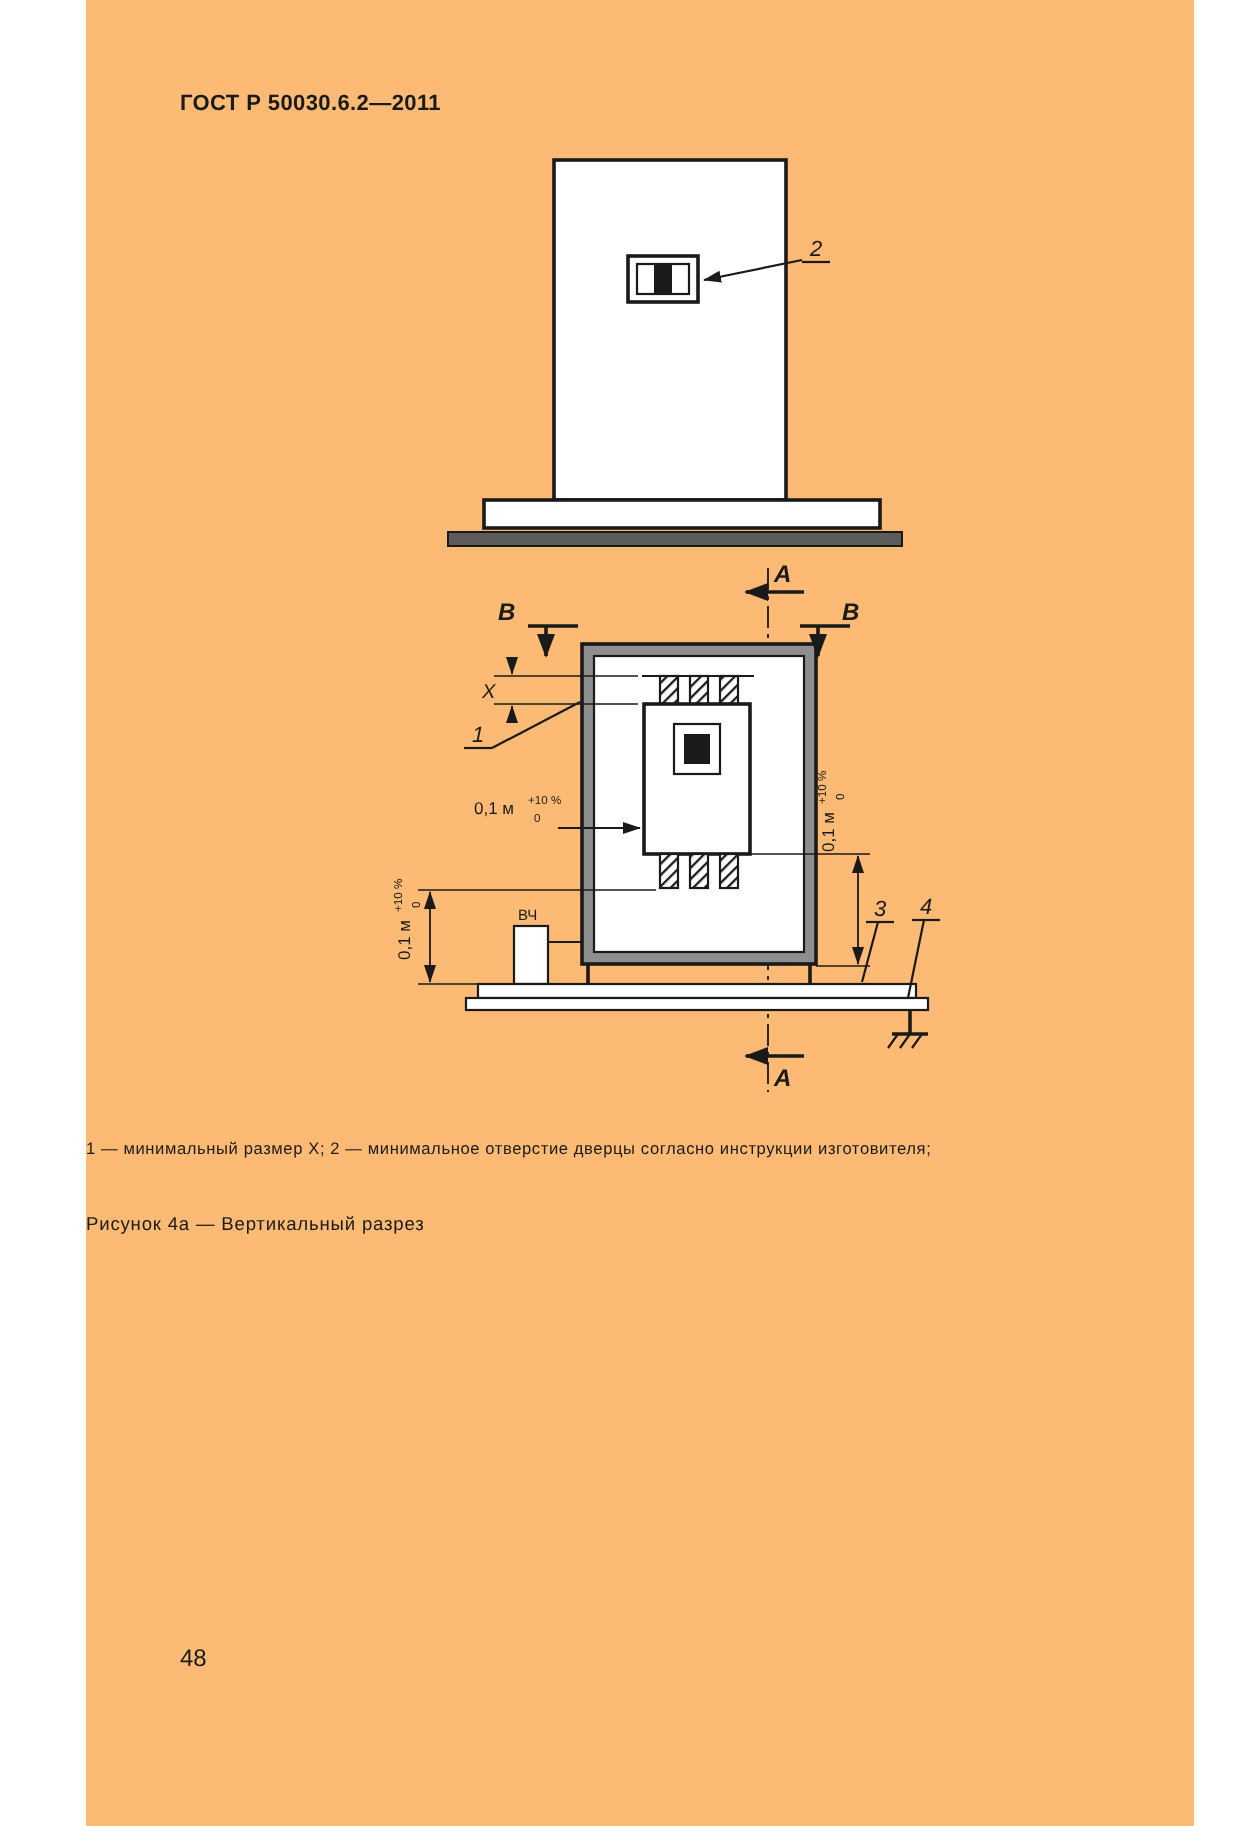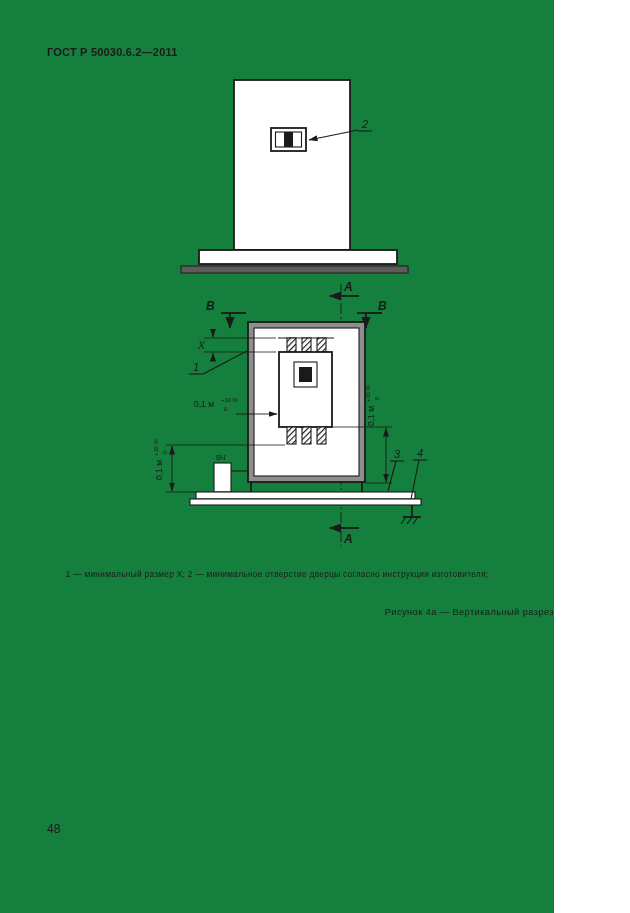--- a/index.html
+++ b/index.html
@@ -4,33 +4,33 @@
 <style>
   * { margin:0; padding:0; box-sizing:border-box; }
   html,body { width:630px; height:913px; }
   body {
     background:#ffffff;
     font-family:"Liberation Sans", sans-serif;
     color:#1a1a1a;
     position:relative;
     overflow:hidden;
   }
-  .page { position:absolute; inset:0; width:554px; height:913px; background:#15803d; }
+  .page { position:absolute; inset:0; width:554px; height:913px; background:#fdba74;margin-left:43px; }
   .header {
     position:absolute; left:47px; top:46px;
     font-size:11px; font-weight:bold; letter-spacing:0.2px;
   }
   .diagram { position:absolute; left:0; top:0; }
   .caption {
     position:absolute; left:0; top:568px; width:100%;
-    text-align:center; font-size:8.3px; line-height:13px; letter-spacing:0.3px;
+    font-size:8.3px; line-height:13px; letter-spacing:0.3px;
   }
   .fig-title {
     position:absolute; left:0; top:607px; width:100%;
-    text-align:right; font-size:9.3px; letter-spacing:0.4px;
+    text-align:left; font-size:9.3px; letter-spacing:0.4px;
   }
   .page-number { position:absolute; left:47px; top:822px; font-size:12px; }
 
   svg text { fill:#1a1a1a; font-family:"Liberation Sans", sans-serif; }
   .ln1 { stroke:#1a1a1a; stroke-width:1.1; }
   .ln2 { stroke:#1a1a1a; stroke-width:1.8; }
   .ext { stroke:#1a1a1a; stroke-width:0.8; }
   .dim { stroke:#1a1a1a; stroke-width:0.9; }
   .cl  { stroke:#1a1a1a; stroke-width:0.9; stroke-dasharray:11 3 2 3; }
   .letter { font-size:12px; font-weight:bold; font-style:italic; }

